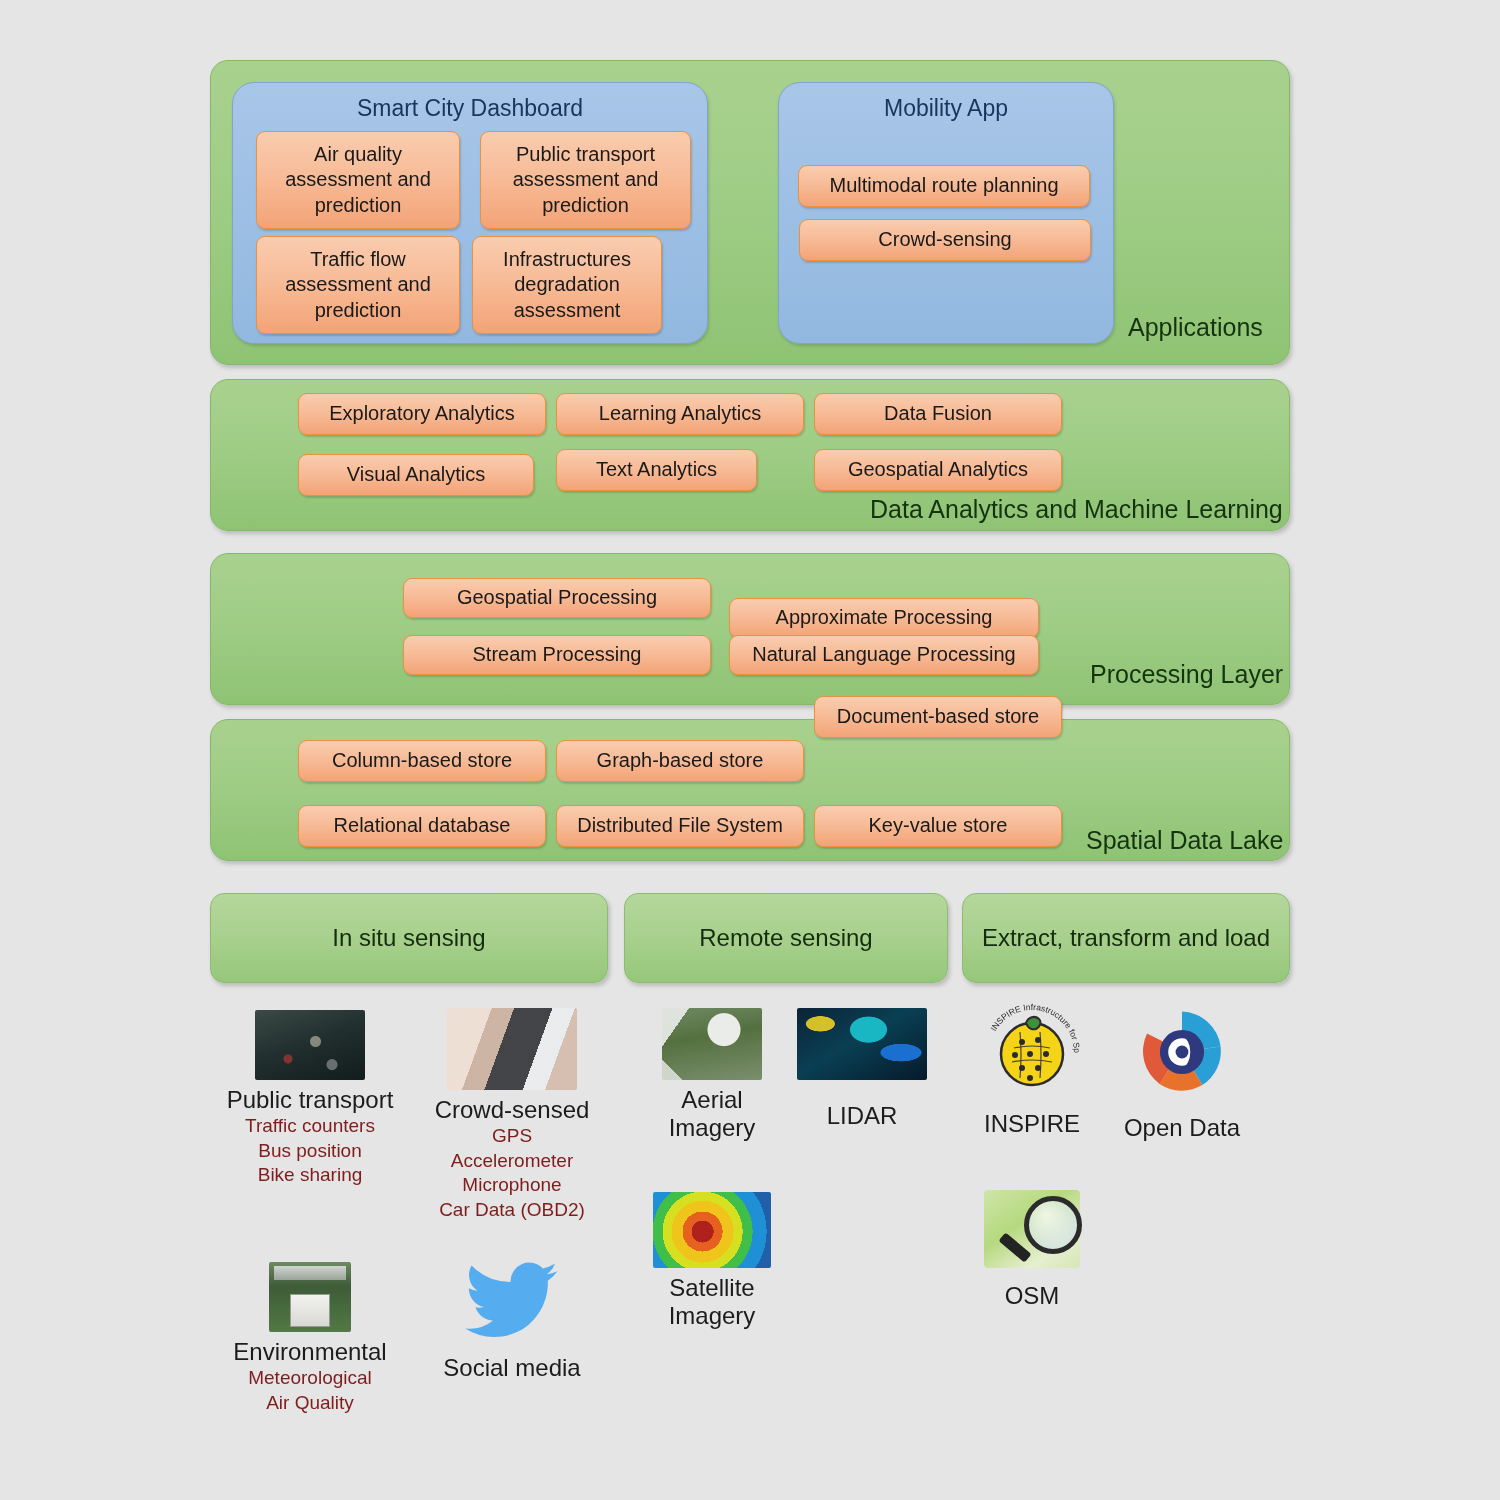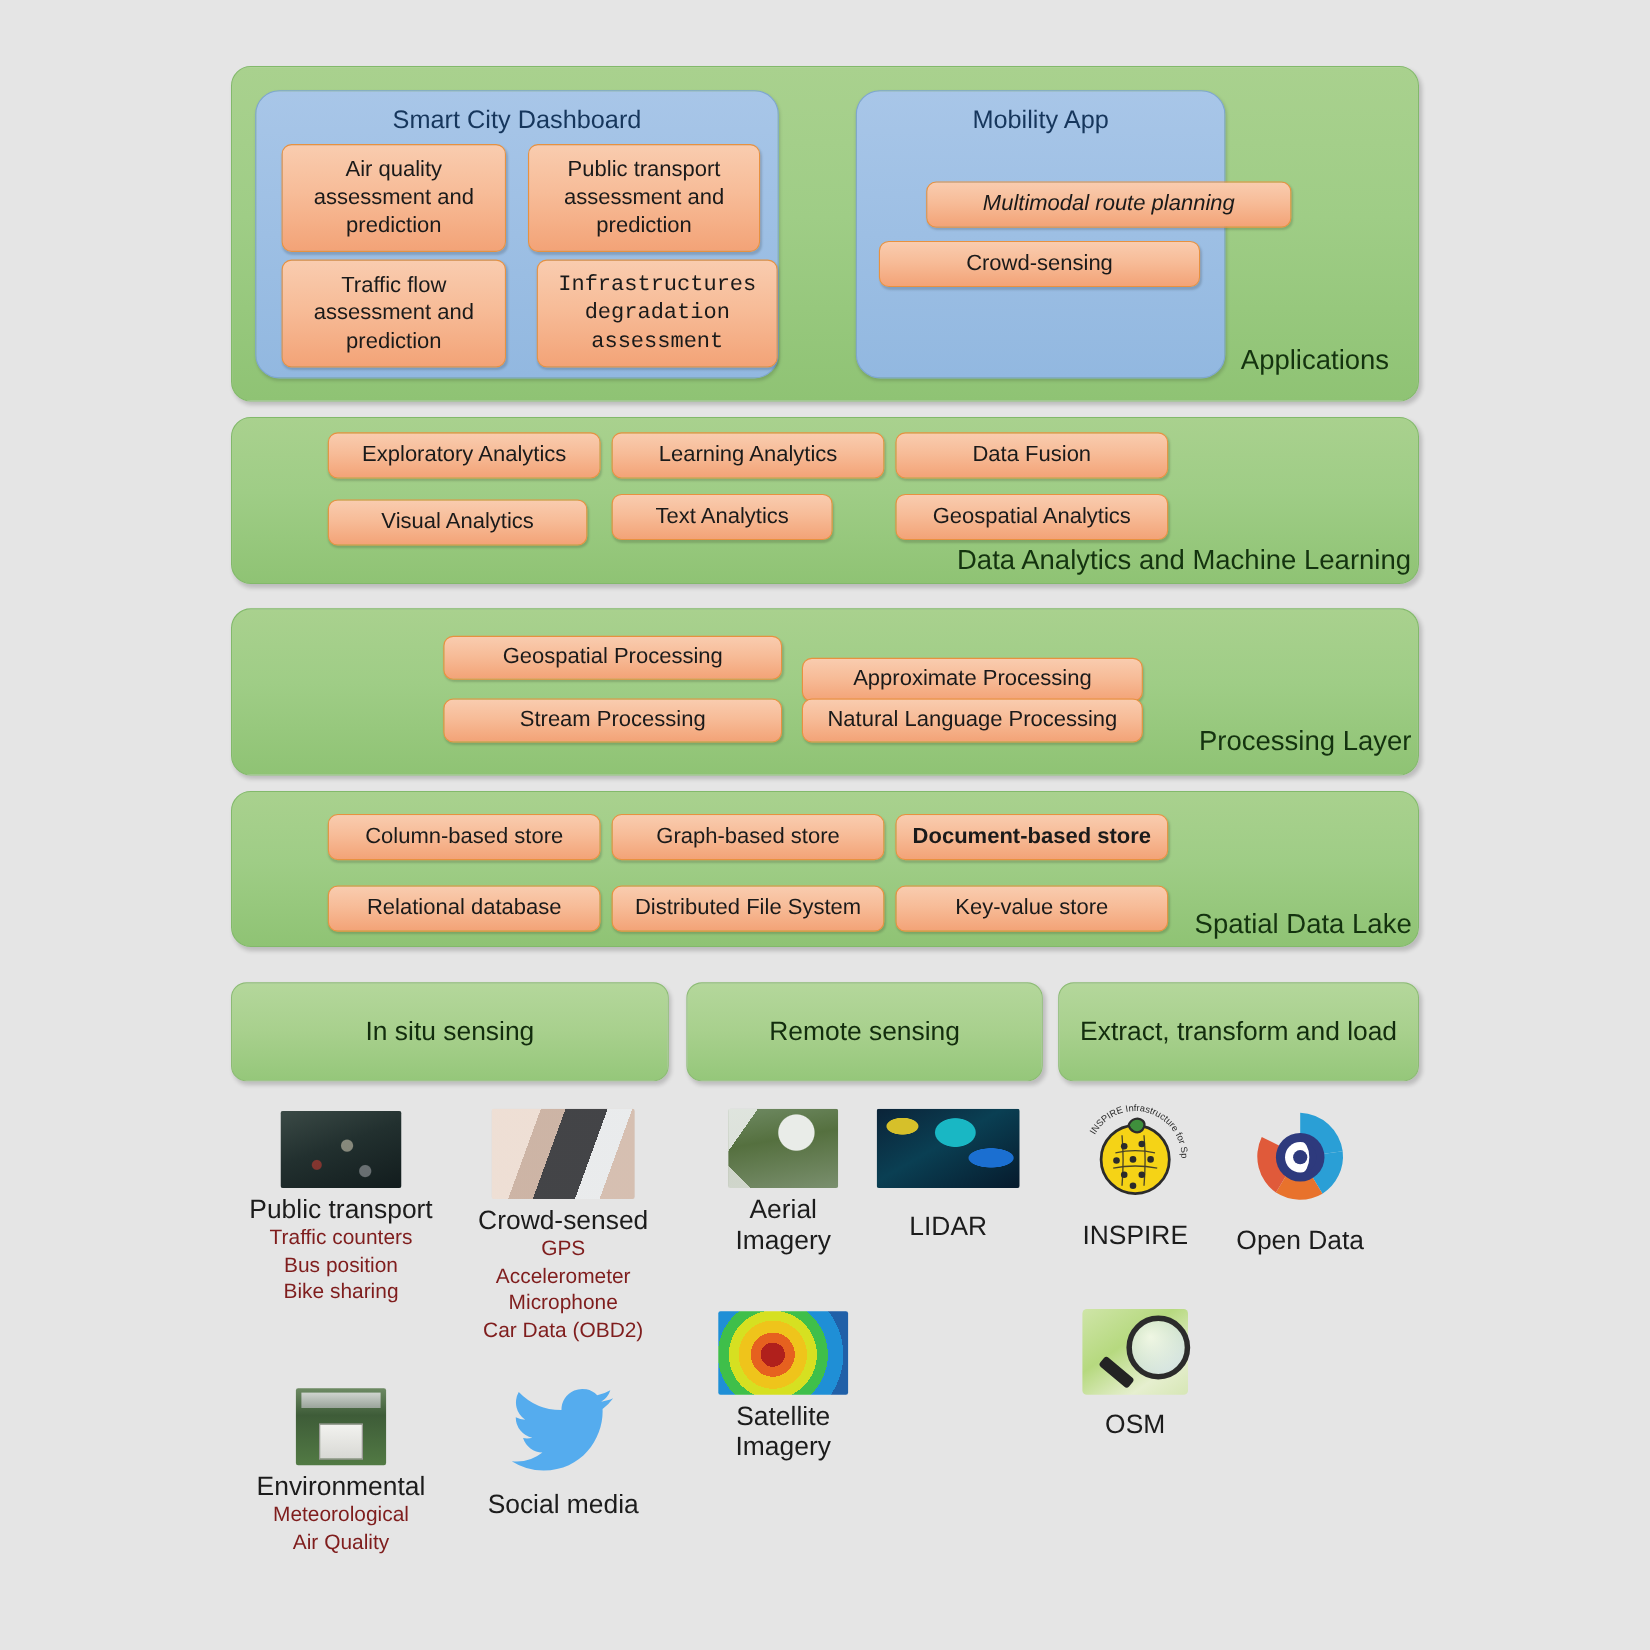--- a/index.html
+++ b/index.html
@@ -192,27 +192,27 @@
 <div class="blue-box" style="left:232px; top:82px; width:476px; height:262px;"></div>
 
 <div class="group-title" style="left:232px; top:95px; width:476px;">Smart City Dashboard</div>
 
 <div class="orange-box multi" style="left:256px; top:131px; width:204px; height:98px;">Air quality assessment and prediction</div>
 
 <div class="orange-box multi" style="left:480px; top:131px; width:211px; height:98px;">Public transport assessment and prediction</div>
 
 <div class="orange-box multi" style="left:256px; top:236px; width:204px; height:98px;">Traffic flow assessment and prediction</div>
 
-<div class="orange-box multi" style="left:488px; top:236px; width:219px; height:98px;font-family:Liberation Mono, monospace;">Infrastructures degradation assessment</div>
+<div class="orange-box multi" style="left:472px; top:236px; width:190px; height:98px;">Infrastructures degradation assessment</div>
 
 <div class="blue-box" style="left:778px; top:82px; width:336px; height:262px;"></div>
 
 <div class="group-title" style="left:778px; top:95px; width:336px;">Mobility App</div>
 
-<div class="orange-box" style="left:842px; top:165px; width:332px; height:42px;font-style:italic;">Multimodal route planning</div>
+<div class="orange-box" style="left:798px; top:165px; width:292px; height:42px;">Multimodal route planning</div>
 
 <div class="orange-box" style="left:799px; top:219px; width:292px; height:42px;">Crowd-sensing</div>
 
 <div class="layer-label" style="left:1128px; top:313px;">Applications</div>
 
 <div class="green-band" style="left:210px; top:379px; width:1080px; height:152px;">
 </div>
 
 <div class="orange-box" style="left:298px; top:393px; width:248px; height:42px;">Exploratory Analytics</div>
 <div class="orange-box" style="left:556px; top:393px; width:248px; height:42px;">Learning Analytics</div>
@@ -231,21 +231,21 @@
 <div class="orange-box" style="left:403px; top:635px; width:308px; height:40px;">Stream Processing</div>
 <div class="orange-box" style="left:729px; top:635px; width:310px; height:40px;">Natural Language Processing</div>
 
 <div class="layer-label" style="left:1090px; top:660px;">Processing Layer</div>
 
 <div class="green-band" style="left:210px; top:719px; width:1080px; height:142px;">
 </div>
 
 <div class="orange-box" style="left:298px; top:740px; width:248px; height:42px;">Column-based store</div>
 <div class="orange-box" style="left:556px; top:740px; width:248px; height:42px;">Graph-based store</div>
-<div class="orange-box" style="left:814px; top:740px; width:248px; height:42px;font-weight:bold;">Document-based store</div>
+<div class="orange-box" style="left:814px; top:696px; width:248px; height:42px;">Document-based store</div>
 <div class="orange-box" style="left:298px; top:805px; width:248px; height:42px;">Relational database</div>
 <div class="orange-box" style="left:556px; top:805px; width:248px; height:42px;">Distributed File System</div>
 <div class="orange-box" style="left:814px; top:805px; width:248px; height:42px;">Key-value store</div>
 
 <div class="layer-label" style="left:1086px; top:826px;">Spatial Data Lake</div>
 
 <div class="sense-box" style="left:210px; top:893px; width:398px; height:90px;">In situ sensing</div>
 <div class="sense-box" style="left:624px; top:893px; width:324px; height:90px;">Remote sensing</div>
 <div class="sense-box" style="left:962px; top:893px; width:328px; height:90px;">Extract, transform and load</div>
 

